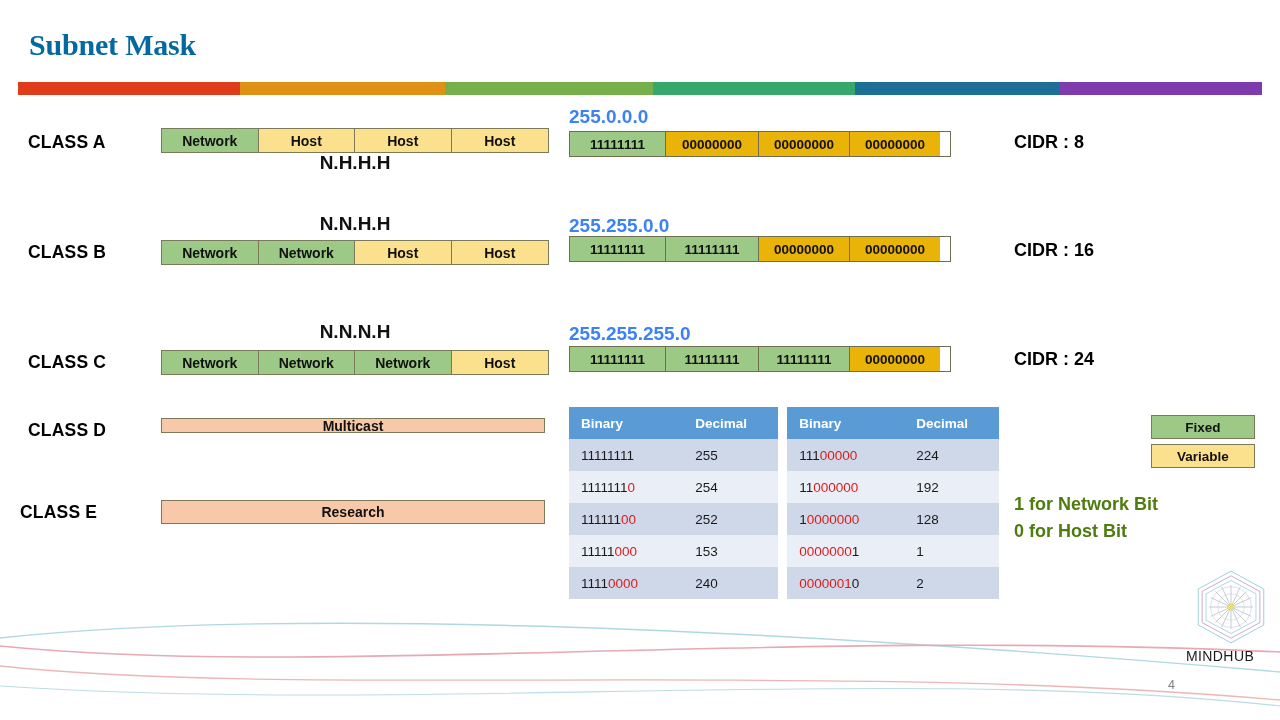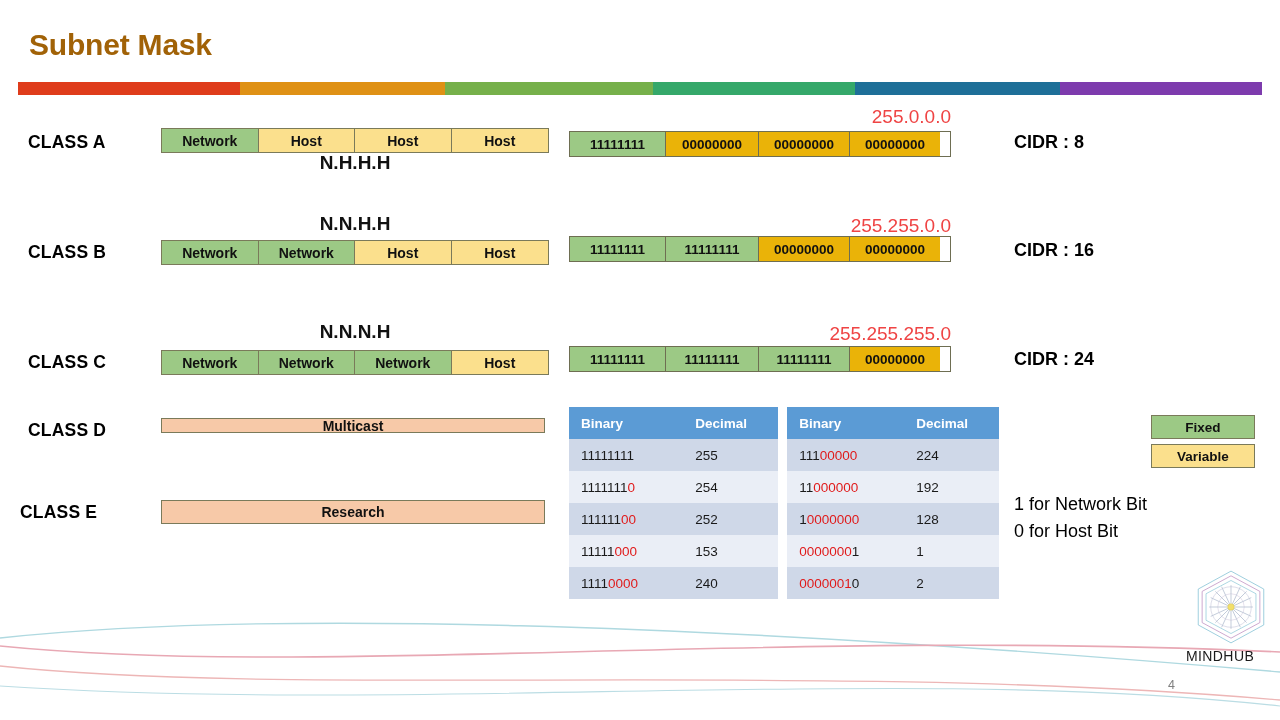--- a/index.html
+++ b/index.html
@@ -10,22 +10,23 @@
     font-family:"Liberation Sans", sans-serif;
     overflow:hidden;
     position:relative;
   }
   .slide{position:absolute;inset:0;}
 
   
   .title{
     position:absolute;left:29px;top:28px;
     font-size:30px;font-weight:bold;
-    color:#a16207;
+    color:#0369a1;
     letter-spacing:-0.2px;
+    font-family:Liberation Serif, serif;
   }
 
   
   .colorbar{
     position:absolute;left:18px;top:82px;
     width:1244px;height:13px;
     display:flex;
   }
   .colorbar span{display:block;height:100%;}
 
@@ -35,22 +36,22 @@
     font-size:17.5px;font-weight:bold;color:#000;
     letter-spacing:0.2px;
   }
   .dotted{
     position:absolute;
     font-size:19px;font-weight:bold;color:#111;
     text-align:center;
   }
   .ipcap{
     position:absolute;
-    font-size:19px;font-weight:normal;color:#ef4444;
-    text-align:right;
+    font-size:19px;font-weight:bold;color:#3b82f6;
+    text-align:left;
   }
 
   .octet-bar{
     position:absolute;
     display:flex;
     border:1.5px solid #7a7a5a;
     box-sizing:border-box;
     height:25px;
   }
   .octet{
@@ -119,21 +120,21 @@
     box-sizing:border-box;
     width:104px;height:24px;
     display:flex;align-items:center;justify-content:center;
     font-size:13.5px;font-weight:bold;color:#111;
   }
   .legend.fixed{background:#9CC985;}
   .legend.variable{background:#FBE08D;}
 
   .note{
     position:absolute;
-    font-size:18px;font-weight:normal;color:#000000;
+    font-size:18px;font-weight:bold;color:#4d7c0f;
     line-height:27px;
   }
 
   
   .logo-wrap{position:absolute;left:1192px;top:568px;width:78px;height:78px;}
   .logo-text{
     position:absolute;left:1186px;top:648px;
     font-size:14px;color:#1a1a1a;letter-spacing:0.4px;
   }
   .pagenum{

